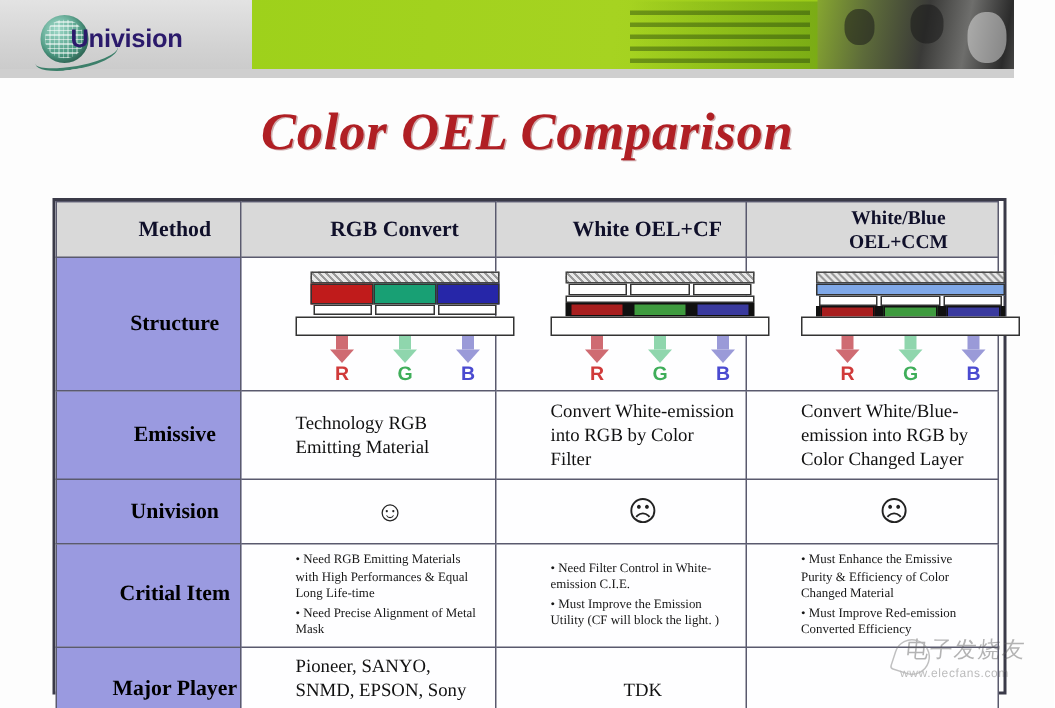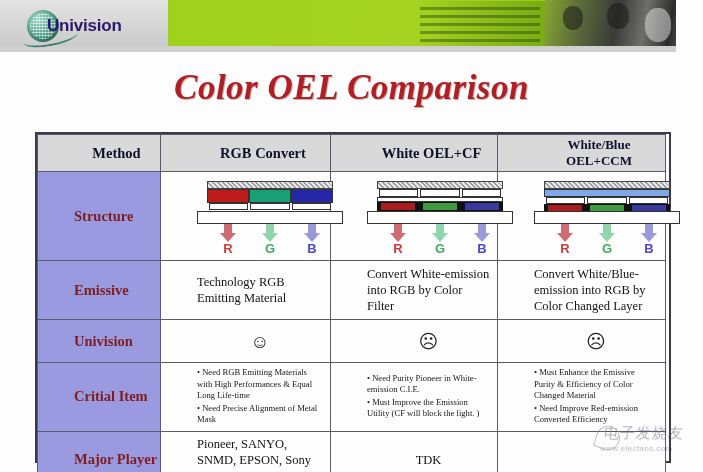--- a/index.html
+++ b/index.html
@@ -46,21 +46,21 @@
   
   table.cmp{position:absolute;left:37px;top:134px;width:628px;border-collapse:collapse;
       table-layout:fixed;background:#fff;}
   table.cmp td{border:1px solid #5a5a6e;vertical-align:middle;padding-left:36px;}
   .outer{position:absolute;left:35px;top:132px;width:632px;height:327px;
       border:2px solid #3a3a48;pointer-events:none;}
   col.c1{width:123px;} col.c2{width:170px;} col.c3{width:167px;} col.c4{width:168px;}
 
   .hdr td{background:#d9d9d9;text-align:center;font-weight:bold;font-size:14.5px;color:#10102a;height:34px;}
   .hdr td.h4{font-size:13px;}
-  .lbl{background:#9a9ae0;text-align:left;font-weight:bold;font-size:14.5px;color:#7f1d1d;}
+  .lbl{background:#9a9ae0;text-align:center;font-weight:bold;font-size:14.5px;color:#000000;}
   .cell{background:#fefeff;padding:4px 7px;font-size:12.5px;color:#111;line-height:1.28;}
   .cell.center{text-align:center;}
   .row-structure td{height:80px;}
   .row-principle td{height:50px;}
   .row-eff td{height:34px;}
   .row-crit td{height:58px;}
   .row-major td{height:40px;}
   .bullets{font-size:8.6px;line-height:1.34;color:#161616;font-family:"Liberation Serif",serif;}
   .bullets div{margin:0 0 1px 0;}
   .emoji{font-size:19px;line-height:1;color:#222;}
@@ -325,28 +325,28 @@
       <tr class="row-crit">
         <td class="lbl">Critial Item</td>
         <td class="cell">
           <div class="bullets">
             <div>• Need RGB Emitting Materials with High Performances &amp; Equal Long Life-time</div>
             <div>• Need Precise Alignment of Metal Mask</div>
           </div>
         </td>
         <td class="cell">
           <div class="bullets">
-            <div>• Need Purity Pioneer in White-emission C.I.E.</div>
+            <div>• Need Filter Control in White-emission C.I.E.</div>
             <div>• Must Improve the Emission Utility (CF will block the light. )</div>
           </div>
         </td>
         <td class="cell">
           <div class="bullets">
             <div>• Must Enhance the Emissive Purity &amp; Efficiency of Color Changed Material</div>
-            <div>• Need Improve Red-emission Converted Efficiency</div>
+            <div>• Must Improve Red-emission Converted Efficiency</div>
           </div>
         </td>
       </tr>
 
       <tr class="row-major">
         <td class="lbl">Major Player</td>
         <td class="cell">Pioneer, SANYO, SNMD, EPSON, Sony etc.</td>
         <td class="cell center">TDK</td>
         <td class="cell center"></td>
       </tr>

